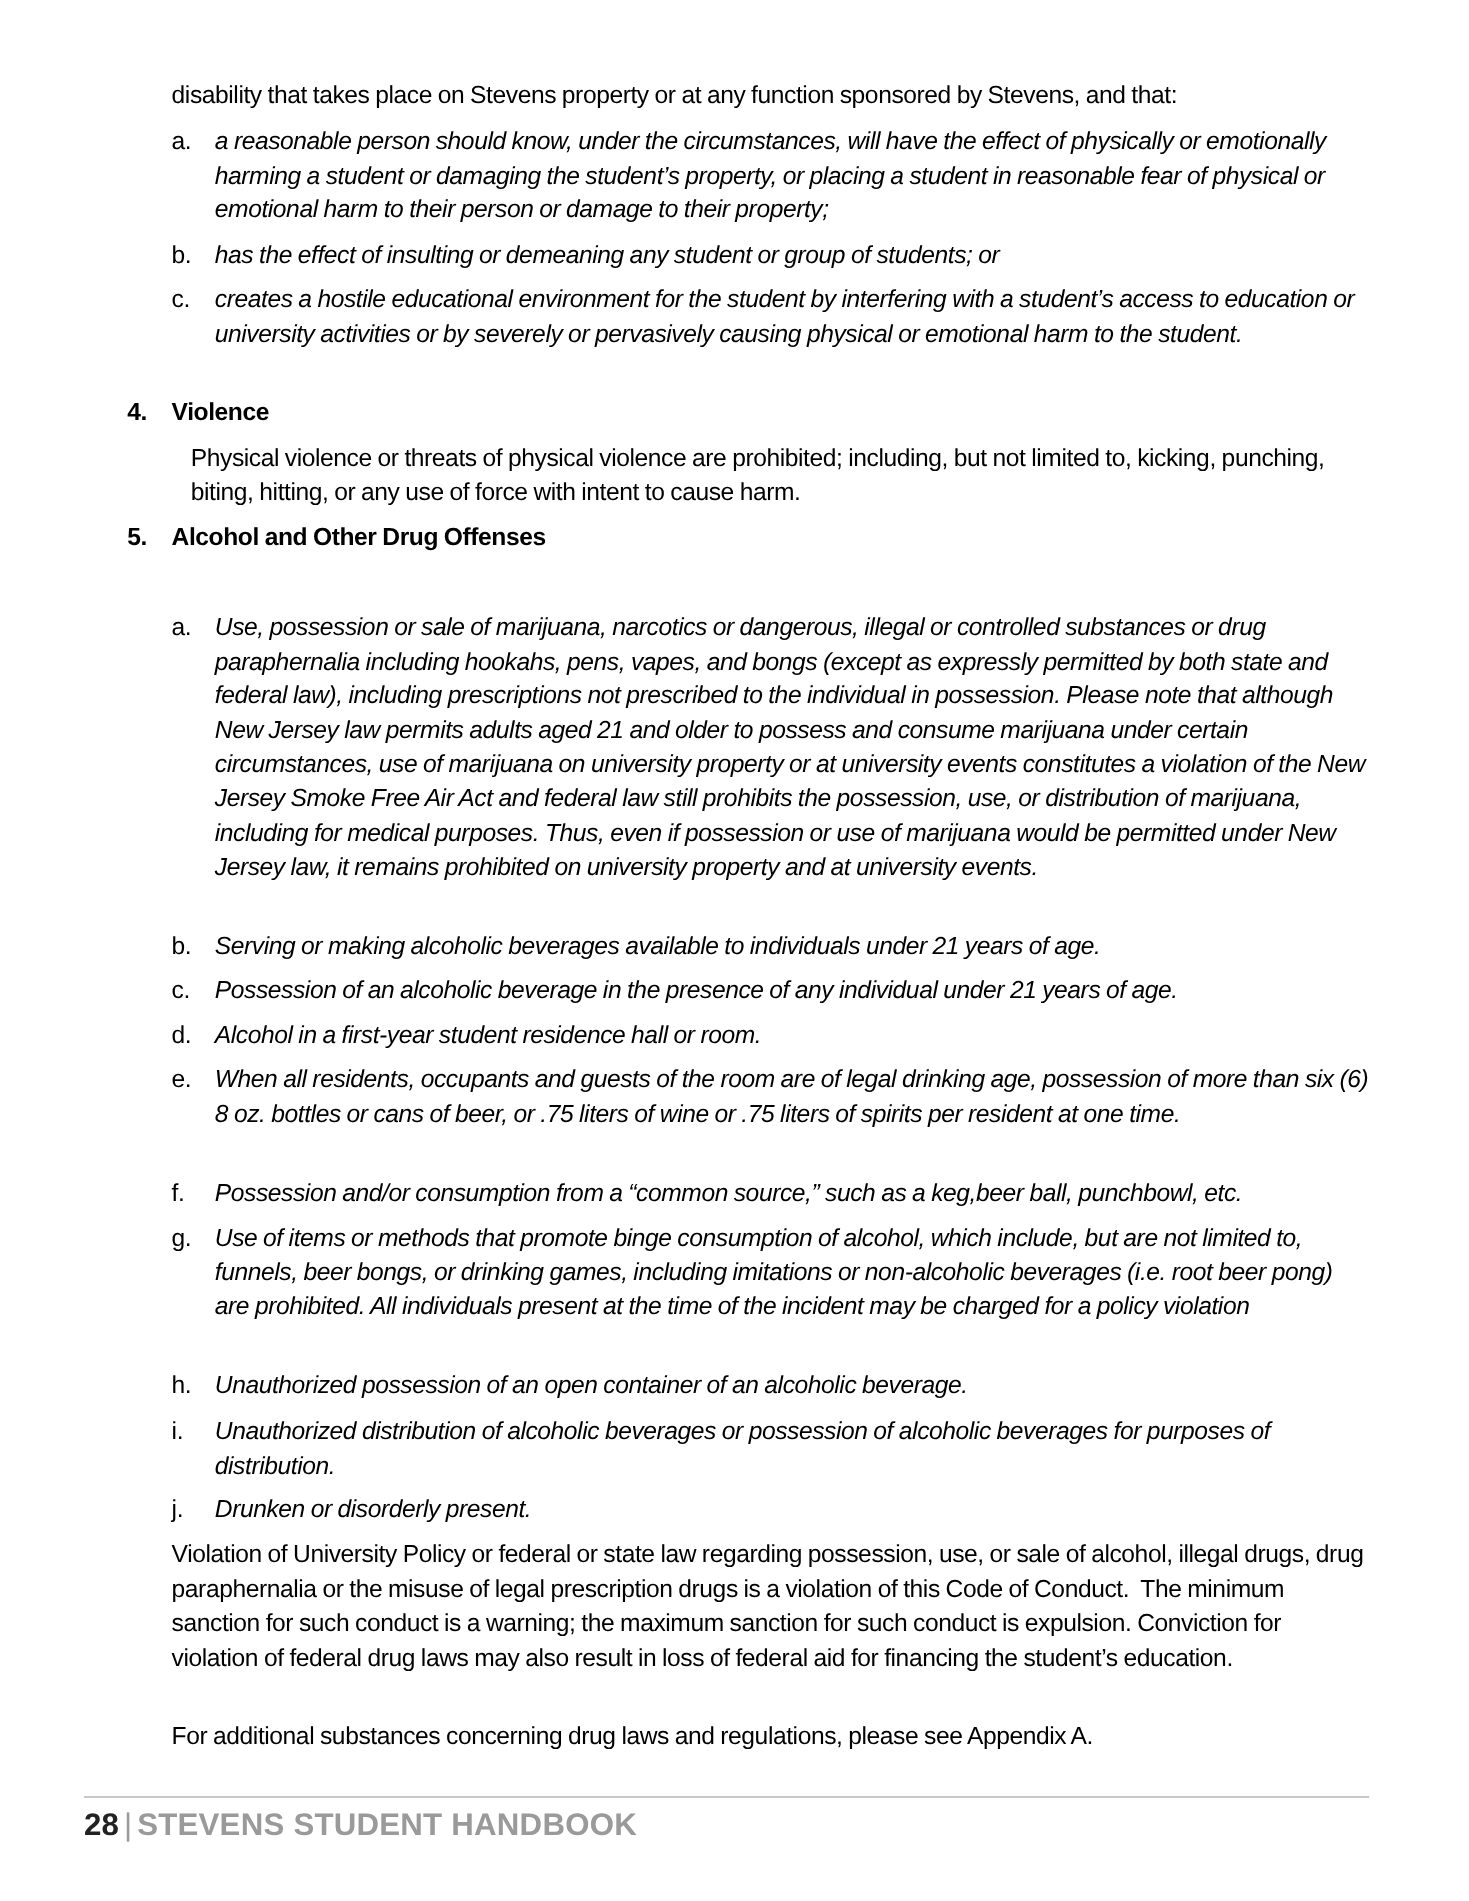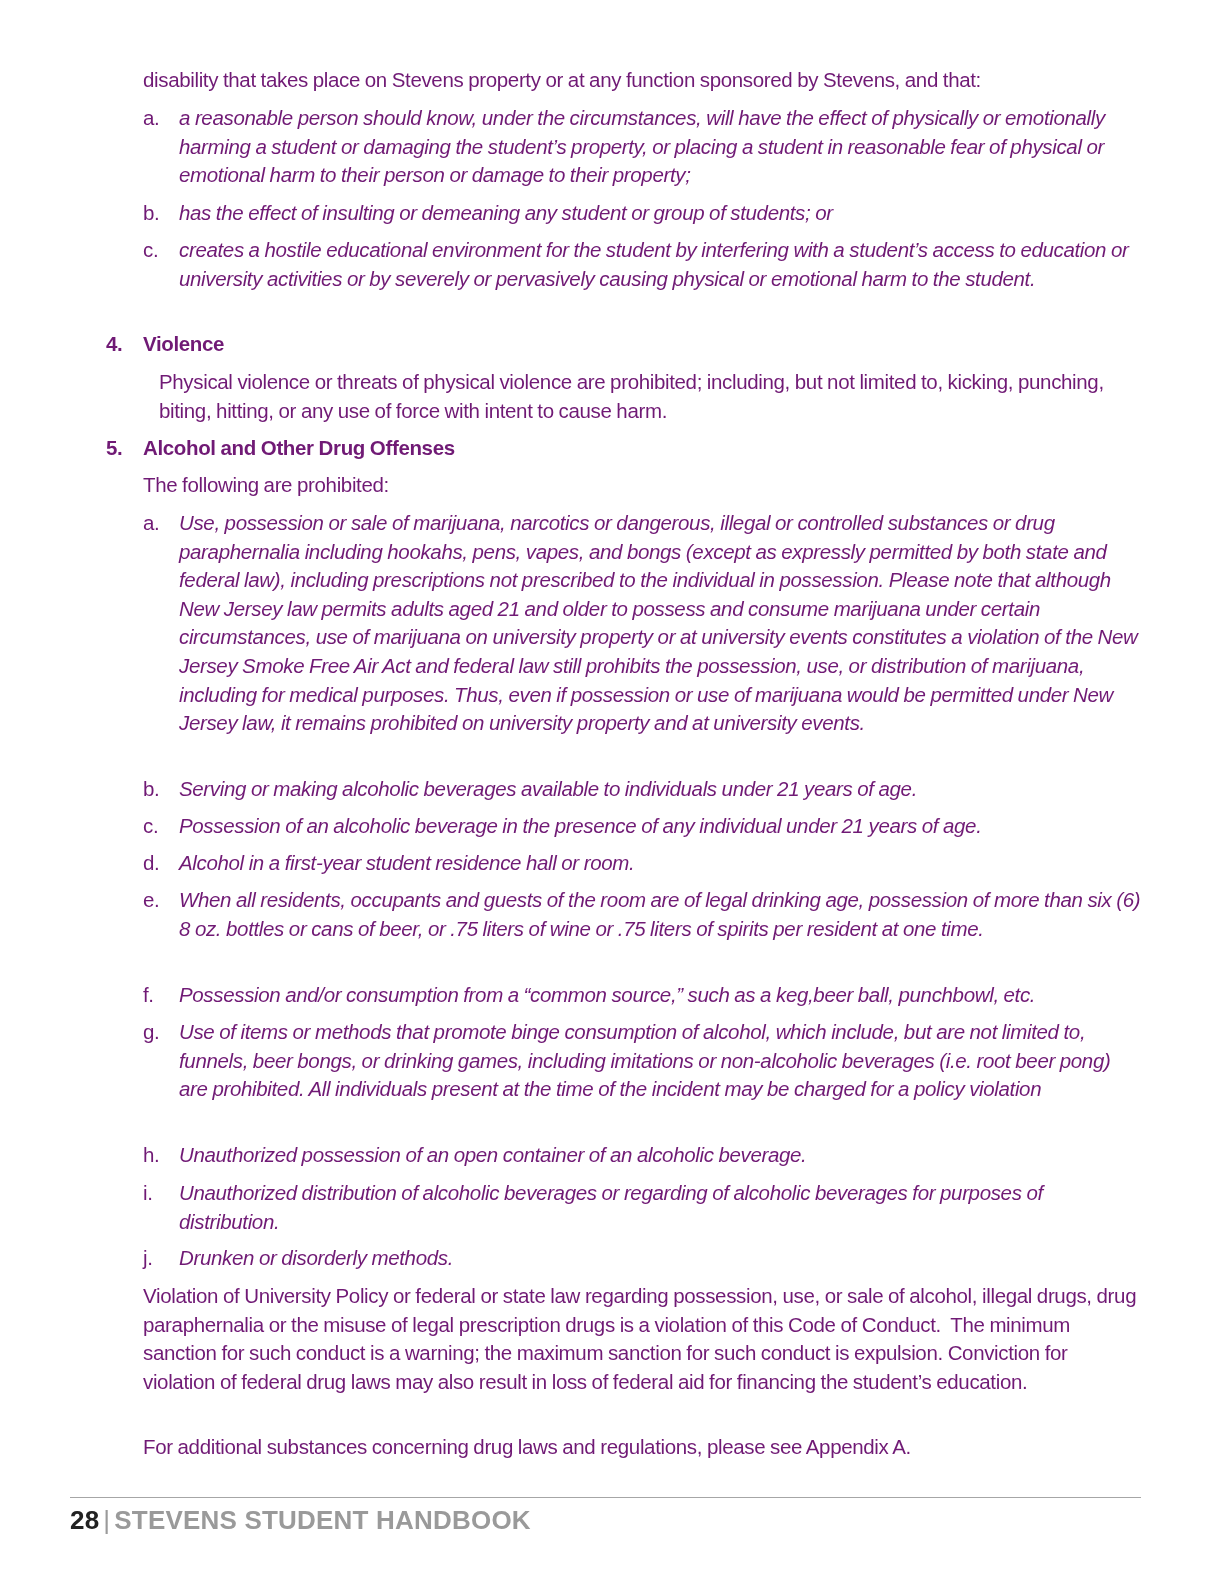--- a/index.html
+++ b/index.html
@@ -20,21 +20,21 @@
       left: 0; top: 0;
       width: 1224px;
       height: 1584px;
     }
     .text {
       font-family: "Liberation Sans", sans-serif;
       font-size: 20.5px;
       line-height: 28.6px;
       letter-spacing: -0.35px;
       word-spacing: -0.5px;
-      color: #701a75;
+      color: #000000;
     }
     .para {
       position: absolute;
       left: 143px;
       width: 1000px;
       margin: 0;
     }
     .item {
       position: absolute;
       left: 143px;
@@ -105,21 +105,20 @@
   <div class="section-head text" style="top:330px;">
     <span class="num">4.</span>
     <span>Violence</span>
   </div>
   <p class="para text" style="top:368px;margin-left:16px;">Physical violence or threats of physical violence are prohibited; including, but not limited to, kicking, punching, biting, hitting, or any use of force with intent to cause harm.</p>
 
   <div class="section-head text" style="top:434px;">
     <span class="num">5.</span>
     <span>Alcohol and Other Drug Offenses</span>
   </div>
-  <p class="para text" style="top:471px;">The following are prohibited:</p>
 
   <div class="item text" style="top:509px;">
     <span class="marker">a.</span>
     <span class="body">Use, possession or sale of marijuana, narcotics or dangerous, illegal or controlled substances or drug paraphernalia including hookahs, pens, vapes, and bongs (except as expressly permitted by both state and federal law), including prescriptions not prescribed to the individual in possession. Please note that although New Jersey law permits adults aged 21 and older to possess and consume marijuana under certain circumstances, use of marijuana on university property or at university events constitutes a violation of the New Jersey Smoke Free Air Act and federal law still prohibits the possession, use, or distribution of marijuana, including for medical purposes. Thus, even if possession or use of marijuana would be permitted under New Jersey law, it remains prohibited on university property and at university events.</span>
   </div>
   <div class="item text" style="top:775px;">
     <span class="marker">b.</span>
     <span class="body">Serving or making alcoholic beverages available to individuals under 21 years of age.</span>
   </div>
   <div class="item text" style="top:812px;">
@@ -141,25 +140,25 @@
   <div class="item text" style="top:1018px;">
     <span class="marker">g.</span>
     <span class="body">Use of items or methods that promote binge consumption of alcohol, which include, but are not limited to, funnels, beer bongs, or drinking games, including imitations or non-alcoholic beverages (i.e. root beer pong) are prohibited. All individuals present at the time of the incident may be charged for a policy violation</span>
   </div>
   <div class="item text" style="top:1141px;">
     <span class="marker">h.</span>
     <span class="body">Unauthorized possession of an open container of an alcoholic beverage.</span>
   </div>
   <div class="item text" style="top:1179px;">
     <span class="marker">i.</span>
-    <span class="body">Unauthorized distribution of alcoholic beverages or regarding of alcoholic beverages for purposes of distribution.</span>
+    <span class="body">Unauthorized distribution of alcoholic beverages or possession of alcoholic beverages for purposes of distribution.</span>
   </div>
   <div class="item text" style="top:1244px;">
     <span class="marker">j.</span>
-    <span class="body">Drunken or disorderly methods.</span>
+    <span class="body">Drunken or disorderly present.</span>
   </div>
 
   <p class="para text" style="top:1282px; white-space:pre-wrap;">Violation of University Policy or federal or state law regarding possession, use, or sale of alcohol, illegal drugs, drug paraphernalia or the misuse of legal prescription drugs is a violation of this Code of Conduct.  The minimum sanction for such conduct is a warning; the maximum sanction for such conduct is expulsion. Conviction for violation of federal drug laws may also result in loss of federal aid for financing the student’s education.</p>
   <p class="para text" style="top:1433px;">For additional substances concerning drug laws and regulations, please see Appendix A.</p>
 
   <div class="footer-rule"></div>
   <div class="footer">
     <span class="page-num">28</span><span class="sep">|</span><span class="title">STEVENS STUDENT HANDBOOK</span>
   </div>
 

